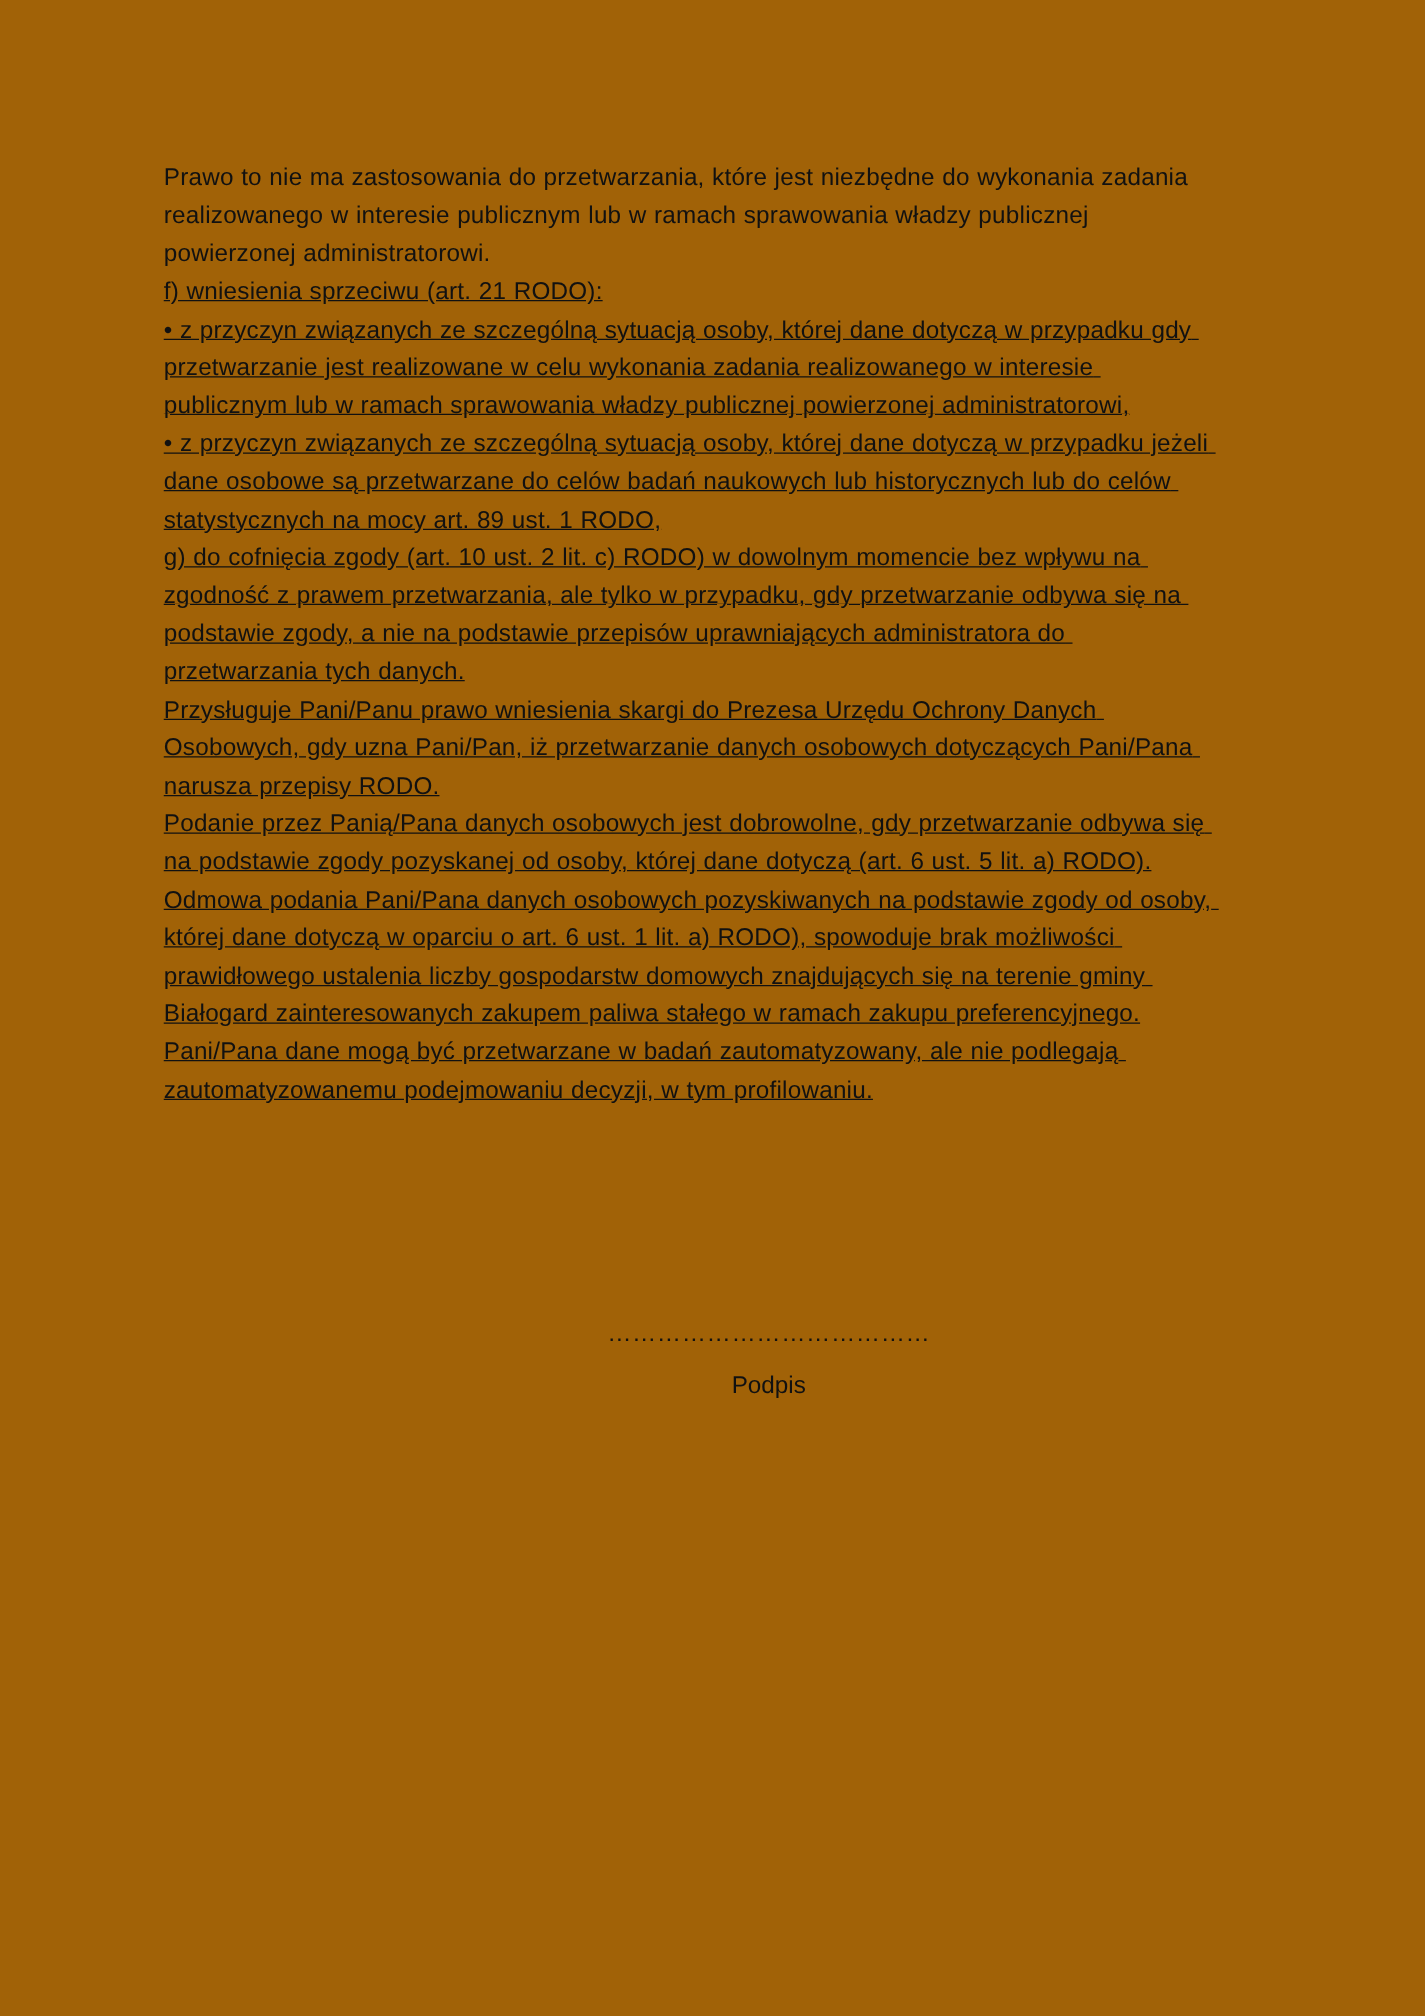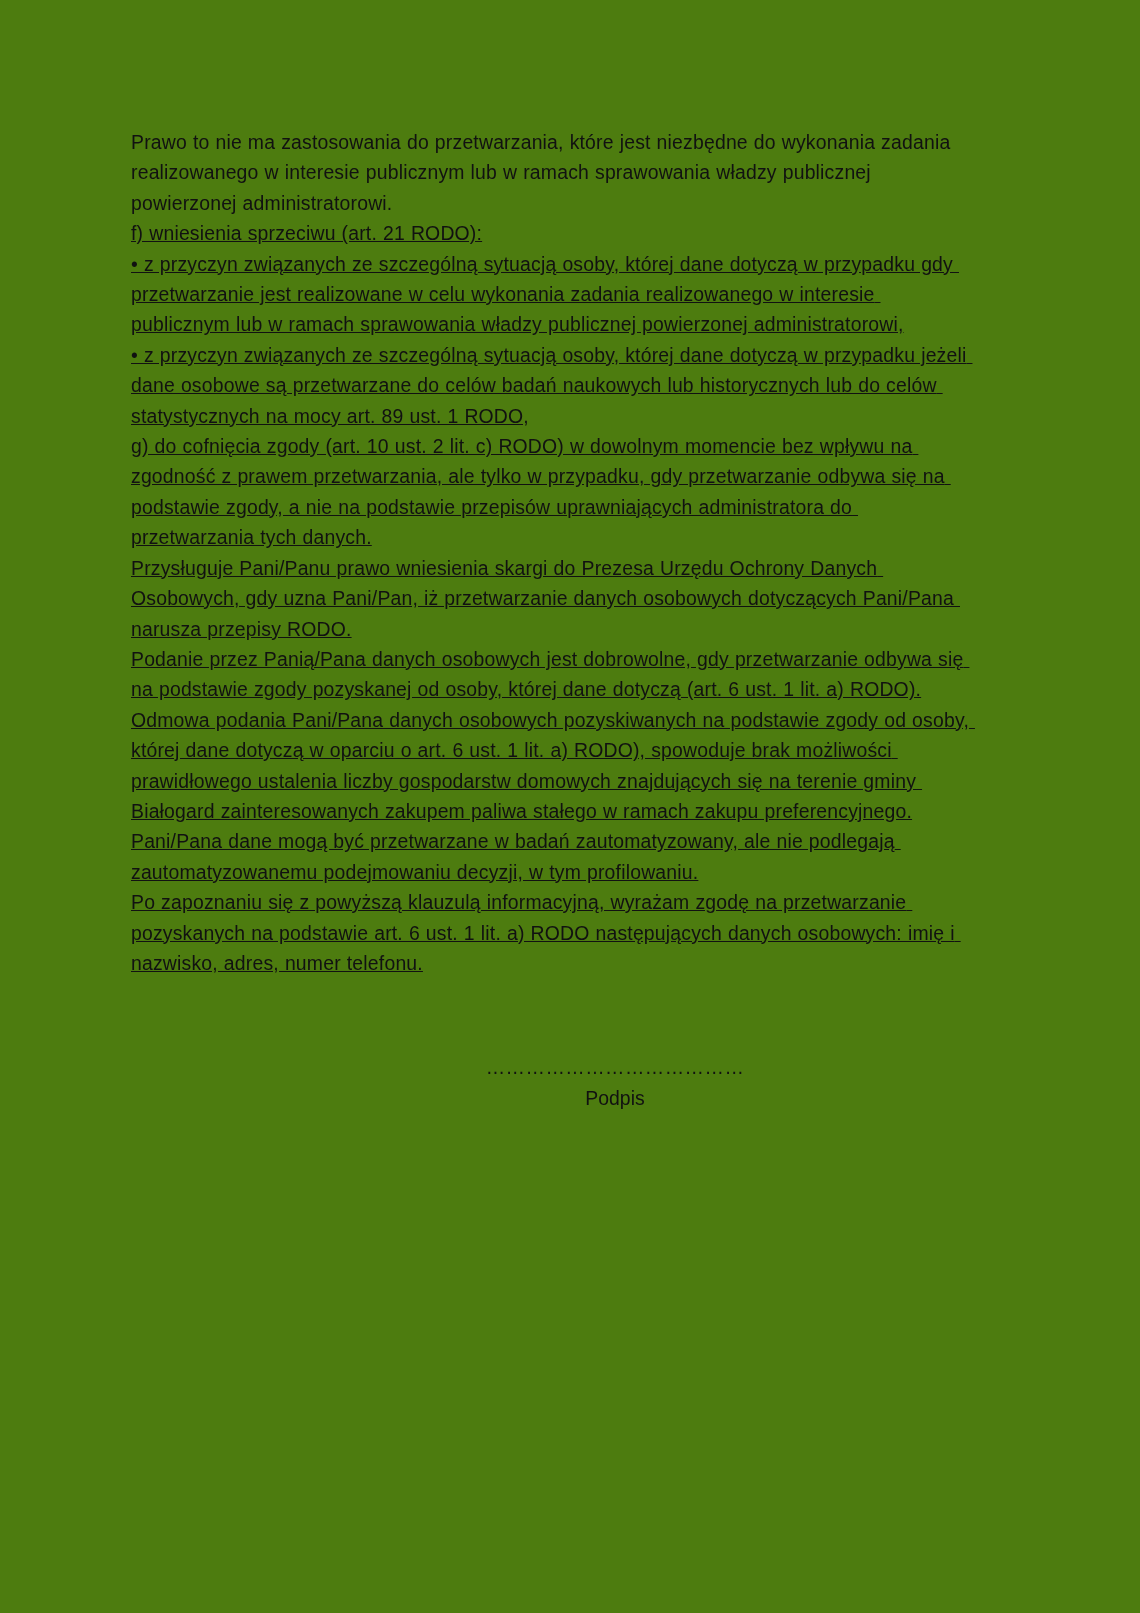--- a/index.html
+++ b/index.html
@@ -11,21 +11,21 @@
   body {
     font-family: "Liberation Sans", sans-serif;
     color: #000000;
     -webkit-font-smoothing: antialiased;
   }
   .page {
     position: relative;
     width: 1140px;
     height: 1613px;
     margin: 0 auto;
-    background: #4d7c0f;
+    background: #a16207;
     overflow: hidden;
     box-sizing: border-box;
   }
   .content {
     position: absolute;
     left: 131px;
     top: 127px;
     width: 848px;
   }
   .para {
@@ -59,39 +59,38 @@
     font-size: 19.4px;
     line-height: 24px;
     color: #111111;
     letter-spacing: 0.5px;
     white-space: nowrap;
   }
   .sig-label {
     font-size: 19.4px;
     line-height: 30px;
     color: #111111;
-    margin-top: 4px;
+    margin-top: 14px;
   }
 </style>
 </head>
 <body>
 
 <div class="page">
 
   <div class="content">
     <p class="para">Prawo to nie ma zastosowania do przetwarzania, które jest niezbędne do wykonania zadania realizowanego w interesie publicznym lub w ramach sprawowania władzy publicznej powierzonej administratorowi.</p>
     <p class="para">f) wniesienia sprzeciwu (art. 21 RODO):</p>
     <p class="para">• z przyczyn związanych ze szczególną sytuacją osoby, której dane dotyczą w przypadku gdy przetwarzanie jest realizowane w celu wykonania zadania realizowanego w interesie publicznym lub w ramach sprawowania władzy publicznej powierzonej administratorowi,</p>
     <p class="para">• z przyczyn związanych ze szczególną sytuacją osoby, której dane dotyczą w przypadku jeżeli dane osobowe są przetwarzane do celów badań naukowych lub historycznych lub do celów statystycznych na mocy art. 89 ust. 1 RODO,</p>
     <p class="para">g) do cofnięcia zgody (art. 10 ust. 2 lit. c) RODO) w dowolnym momencie bez wpływu na zgodność z prawem przetwarzania, ale tylko w przypadku, gdy przetwarzanie odbywa się na podstawie zgody, a nie na podstawie przepisów uprawniających administratora do przetwarzania tych danych.</p>
     <p class="para">Przysługuje Pani/Panu prawo wniesienia skargi do Prezesa Urzędu Ochrony Danych Osobowych, gdy uzna Pani/Pan, iż przetwarzanie danych osobowych dotyczących Pani/Pana narusza przepisy RODO.</p>
-    <p class="para">Podanie przez Panią/Pana danych osobowych jest dobrowolne, gdy przetwarzanie odbywa się na podstawie zgody pozyskanej od osoby, której dane dotyczą (art. 6 ust. 1 lit. a) RODO).</p>
+    <p class="para">Podanie przez Panią/Pana danych osobowych jest dobrowolne, gdy przetwarzanie odbywa się na podstawie zgody pozyskanej od osoby, której dane dotyczą (art. 6 ust. 5 lit. a) RODO).</p>
     <p class="para">Odmowa podania Pani/Pana danych osobowych pozyskiwanych na podstawie zgody od osoby, której dane dotyczą w oparciu o art. 6 ust. 1 lit. a) RODO), spowoduje brak możliwości prawidłowego ustalenia liczby gospodarstw domowych znajdujących się na terenie gminy Białogard zainteresowanych zakupem paliwa stałego w ramach zakupu preferencyjnego.</p>
     <p class="para">Pani/Pana dane mogą być przetwarzane w badań zautomatyzowany, ale nie podlegają zautomatyzowanemu podejmowaniu decyzji, w tym profilowaniu.</p>
-    <p class="para">Po zapoznaniu się z powyższą klauzulą informacyjną, wyrażam zgodę na przetwarzanie pozyskanych na podstawie art. 6 ust. 1 lit. a) RODO następujących danych osobowych: imię i nazwisko, adres, numer telefonu.</p>
   </div>
 
   <div class="signature-block">
     <div class="sig-inner">
       <div class="dots">…………………………………</div>
       <div class="sig-label">Podpis</div>
     </div>
   </div>
 
 </div>

